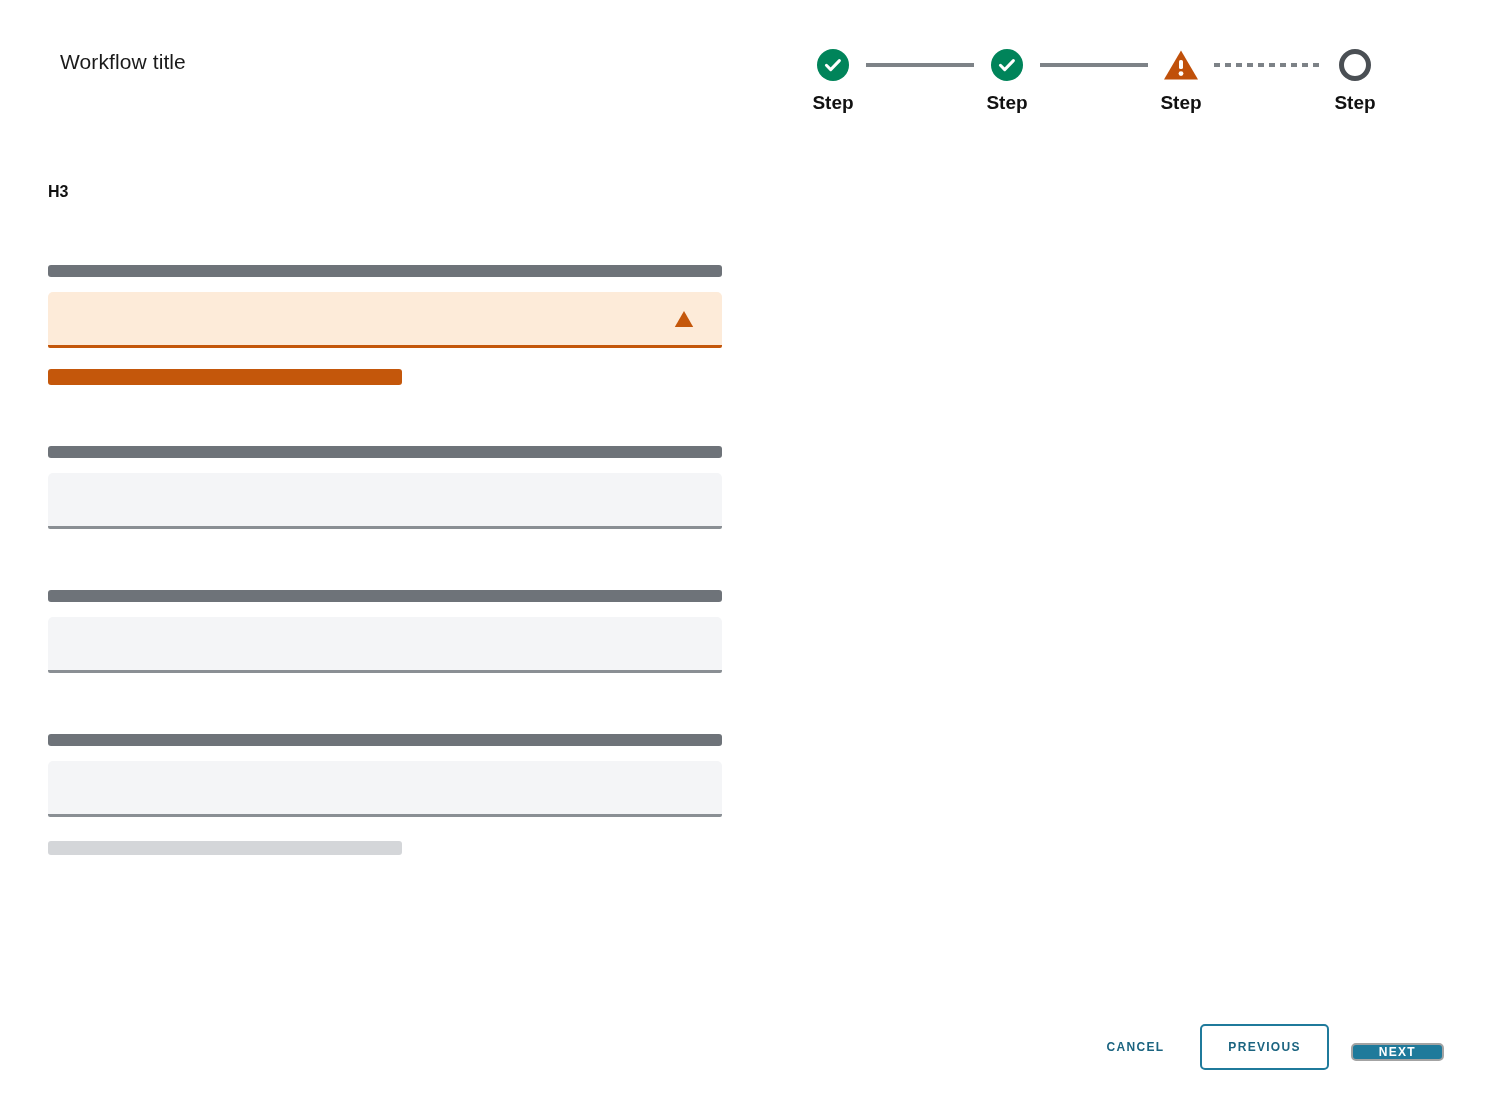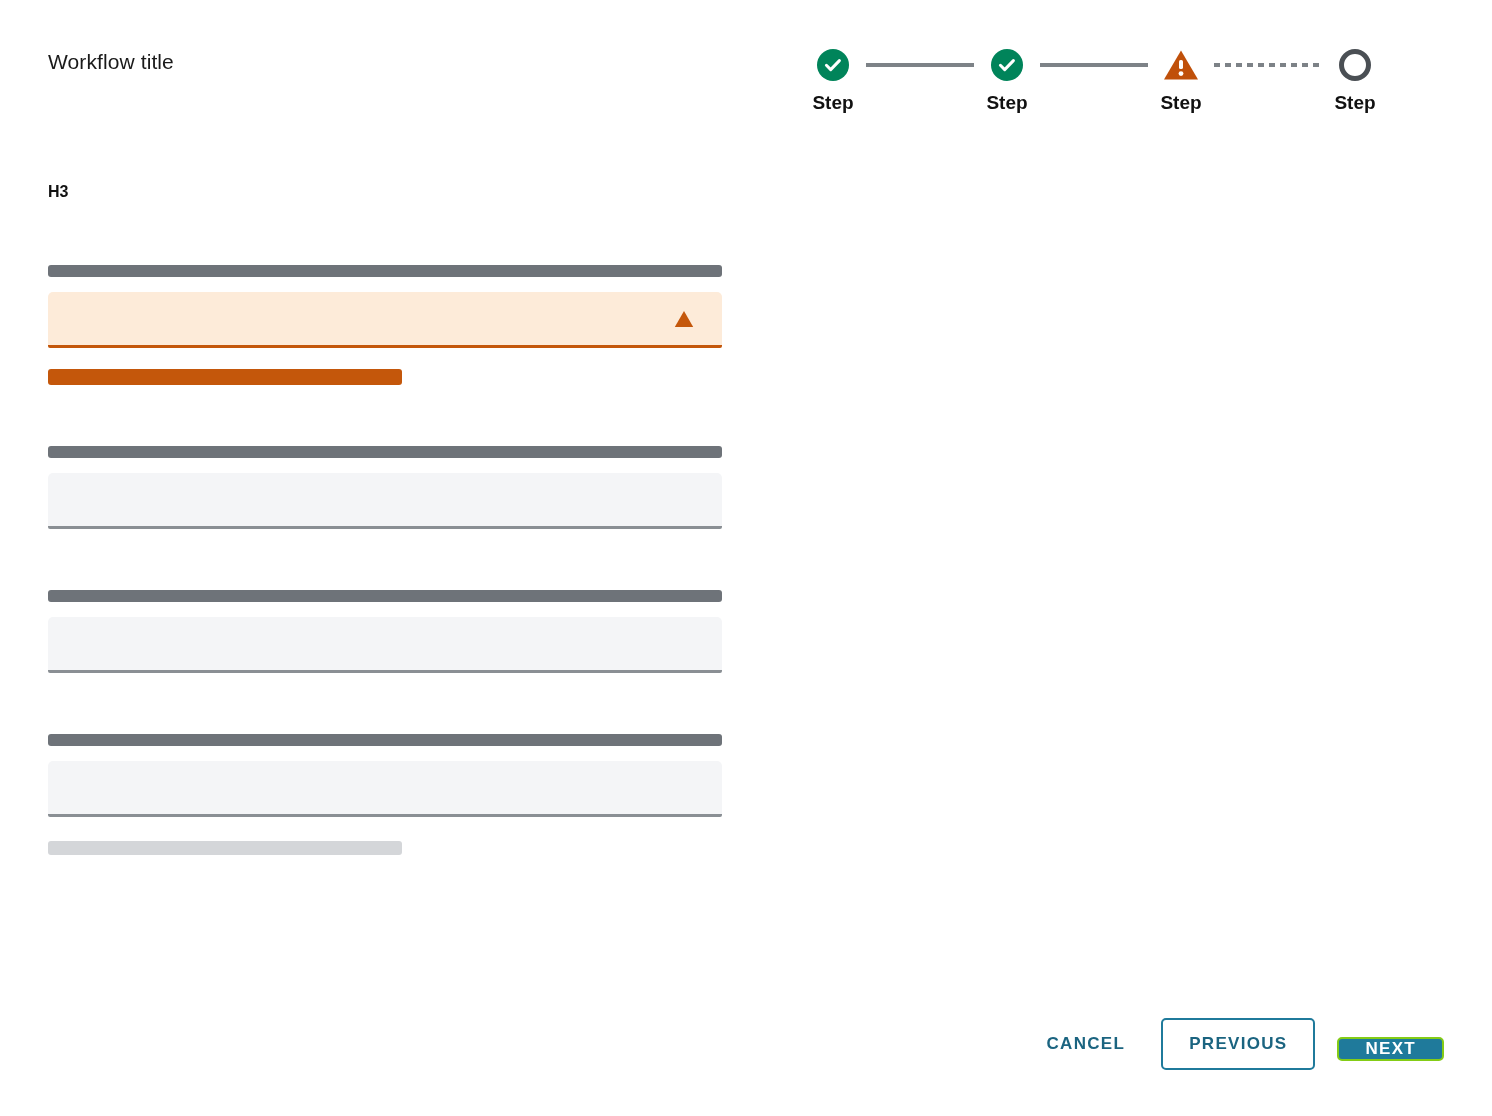--- a/index.html
+++ b/index.html
@@ -17,21 +17,21 @@
   .page {
     position: relative;
     width: 1492px;
     height: 1116px;
     background: #ffffff;
   }
 
   
   .header-left {
     position: absolute;
-    left: 48px;
+    left: 60px;
     top: 48px;
   }
 
   .workflow-title {
     font-size: 21px;
     font-weight: 400;
     color: #1a1a1a;
     line-height: 28px;
     letter-spacing: 0.1px;
   }
@@ -207,21 +207,21 @@
     position: absolute;
     right: 48px;
     bottom: 46px;
     display: flex;
     align-items: center;
     gap: 0;
   }
 
   .btn {
     font-family: "Liberation Sans", sans-serif;
-    font-size: 17px;
+    font-size: 12px;
     font-weight: 700;
     letter-spacing: 1.3px;
     cursor: pointer;
     border: none;
     background: none;
     white-space: nowrap;
   }
 
   .btn-text {
     color: #1B6480;
@@ -235,21 +235,21 @@
     border: 2px solid #1F7A9B;
     border-radius: 5px;
     padding: 14px 26px;
     margin-right: 22px;
     text-align: center;
   }
 
   .btn-filled {
     color: #ffffff;
     background: #1F7A9B;
-    border: 2px solid #84cc16;
+    border: 2px solid #a3a3a3;
     border-radius: 5px;
     padding: 0 26px;
     margin-top: 10px;
   }
 </style>
 </head>
 <body>
 
 <div class="page">
 

